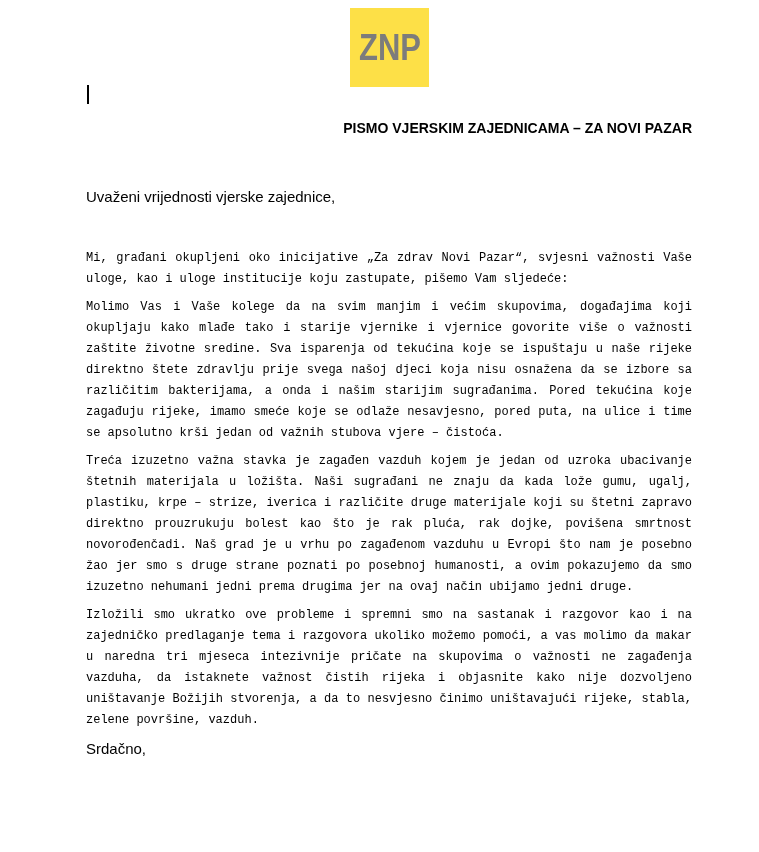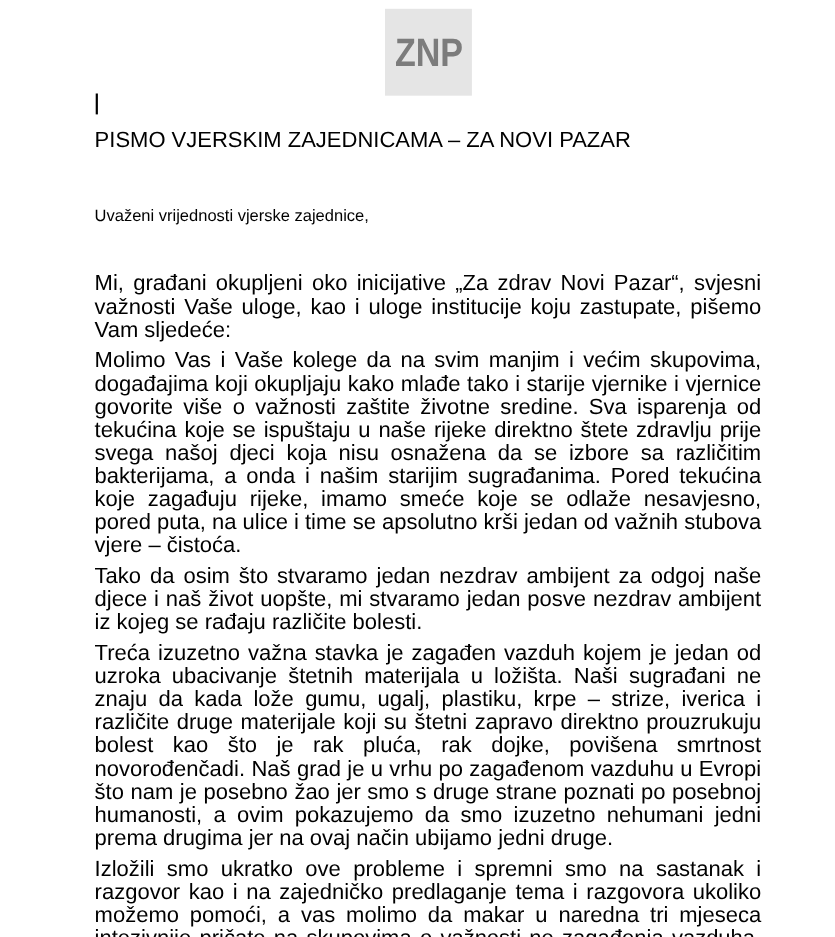--- a/index.html
+++ b/index.html
@@ -47,62 +47,62 @@
     height: 19px;
     background: #000000;
   }
   .content {
     position: absolute;
     left: 86px;
     top: 120px;
     width: 606px;
   }
   .title {
-    text-align: left;
-    font-size: 20px;
-    font-weight: normal;
+    text-align: right;
+    font-size: 14px;
+    font-weight: bold;
     line-height: 17px;
     margin: 0 0 49px 0;
     white-space: nowrap;
   }
   .salutation {
     font-size: 15px;
     line-height: 21px;
     margin: 0 0 41px 0;
   }
   p.body-par {
-    font-size: 20px;
+    font-size: 12px;
     line-height: 21px;
     text-align: justify;
     margin: 0 0 7px 0;
+    font-family: Liberation Mono, monospace;
   }
   .closing {
     font-size: 15px;
     line-height: 21px;
     margin: 7px 0 17px 0;
   }
 </style>
 </head>
 <body>
 
 <div class="page">
 
-  <div class="logo" style="background: #e5e5e5;">
+  <div class="logo" style="background: #fde047;">
     <span class="logo-text" style="color: rgb(124, 124, 124);">ZNP</span>
   </div>
 
   <div class="caret"></div>
 
   <div class="content">
     <h1 class="title">PISMO VJERSKIM ZAJEDNICAMA – ZA NOVI PAZAR</h1>
 
     <p class="salutation">Uvaženi vrijednosti vjerske zajednice,</p>
 
     <p class="body-par">Mi, građani okupljeni oko inicijative „Za zdrav Novi Pazar“, svjesni važnosti Vaše uloge, kao i uloge institucije koju zastupate, pišemo Vam sljedeće:</p>
     <p class="body-par">Molimo Vas i Vaše kolege da na svim manjim i većim skupovima, događajima koji okupljaju kako mlađe tako i starije vjernike i vjernice govorite više o važnosti zaštite životne sredine. Sva isparenja od tekućina koje se ispuštaju u naše rijeke direktno štete zdravlju prije svega našoj djeci koja nisu osnažena da se izbore sa različitim bakterijama, a onda i našim starijim sugrađanima. Pored tekućina koje zagađuju rijeke, imamo smeće koje se odlaže nesavjesno, pored puta, na ulice i time se apsolutno krši jedan od važnih stubova vjere – čistoća.</p>
-    <p class="body-par">Tako da osim što stvaramo jedan nezdrav ambijent za odgoj naše djece i naš život uopšte, mi stvaramo jedan posve nezdrav ambijent iz kojeg se rađaju različite bolesti.</p>
     <p class="body-par">Treća izuzetno važna stavka je zagađen vazduh kojem je jedan od uzroka ubacivanje štetnih materijala u ložišta. Naši sugrađani ne znaju da kada lože gumu, ugalj, plastiku, krpe – strize, iverica i različite druge materijale koji su štetni zapravo direktno prouzrukuju bolest kao što je rak pluća, rak dojke, povišena smrtnost novorođenčadi. Naš grad je u vrhu po zagađenom vazduhu u Evropi što nam je posebno žao jer smo s druge strane poznati po posebnoj humanosti, a ovim pokazujemo da smo izuzetno nehumani jedni prema drugima jer na ovaj način ubijamo jedni druge.</p>
     <p class="body-par">Izložili smo ukratko ove probleme i spremni smo na sastanak i razgovor kao i na zajedničko predlaganje tema i razgovora ukoliko možemo pomoći, a vas molimo da makar u naredna tri mjeseca intezivnije pričate na skupovima o važnosti ne zagađenja vazduha, da istaknete važnost čistih rijeka i objasnite kako nije dozvoljeno uništavanje Božijih stvorenja, a da to nesvjesno činimo uništavajući rijeke, stabla, zelene površine, vazduh.</p>
 
     <p class="closing">Srdačno,</p>
   </div>
 
 </div>
 
 </body></html>

